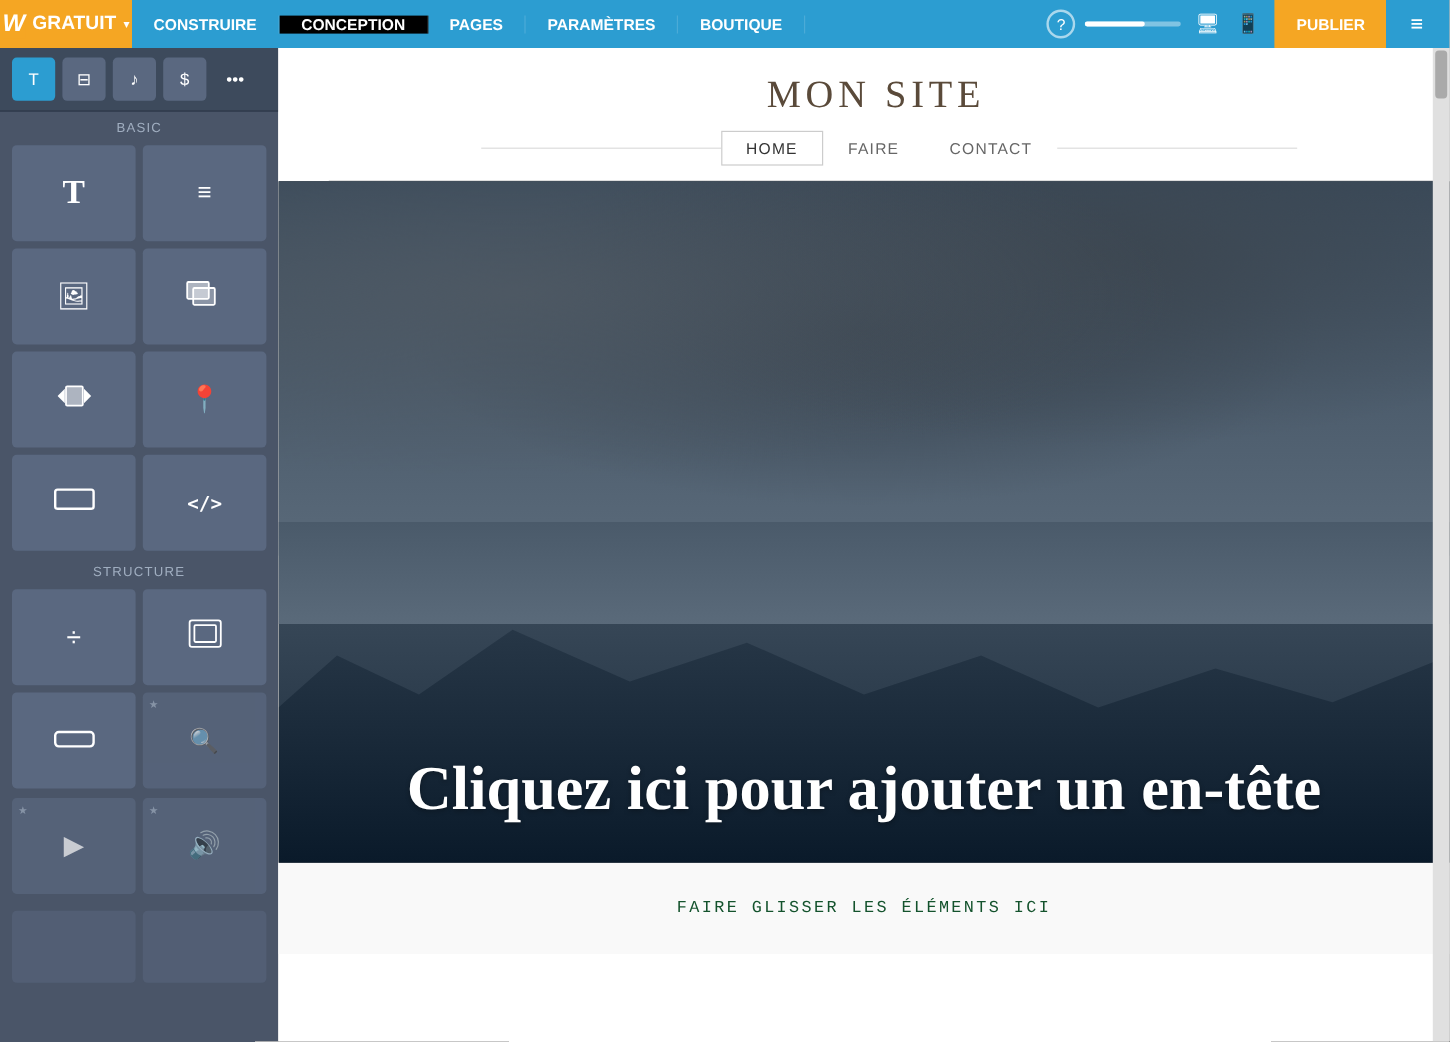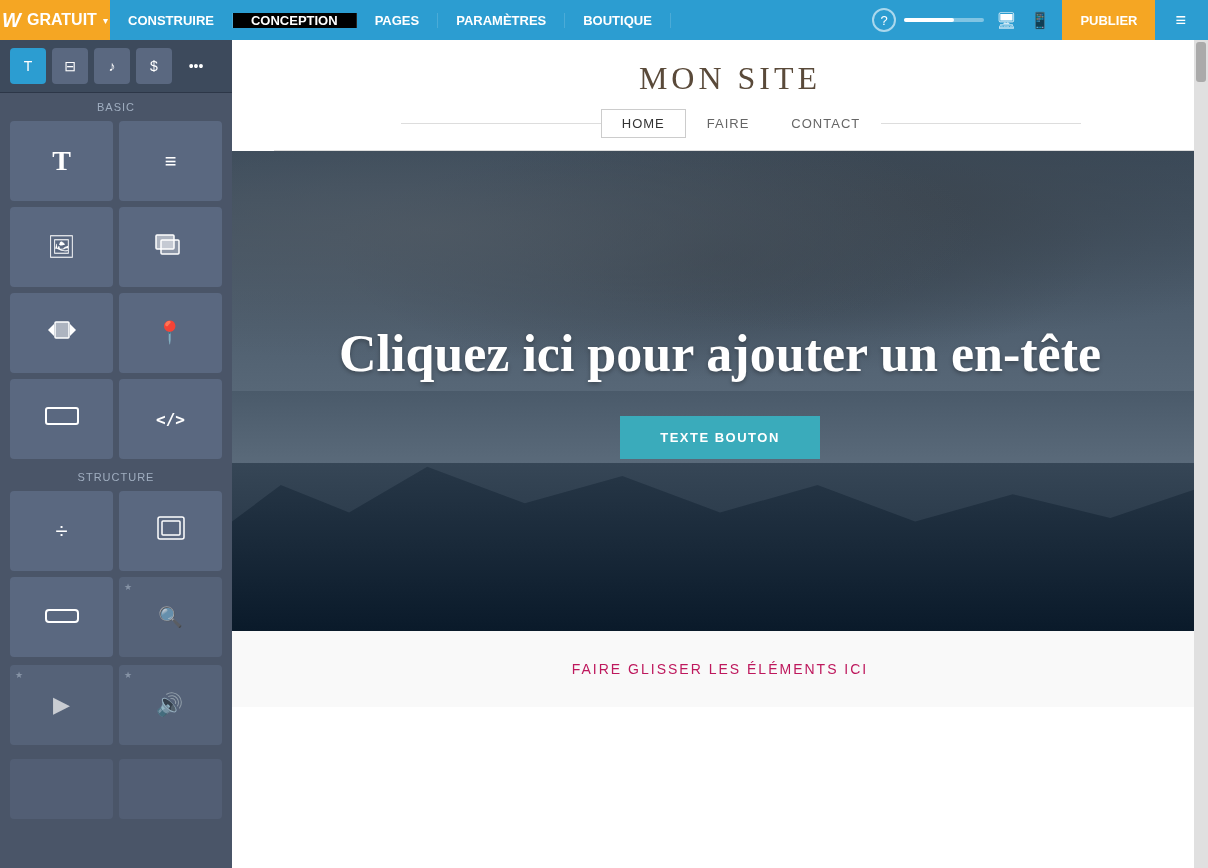--- a/index.html
+++ b/index.html
@@ -249,27 +249,27 @@
     }
     .site-nav-link.active {
       border: 1px solid #ccc;
       color: #333;
     }
 
     
     .hero-section {
       position: relative;
       width: 100%;
-      height: 480px;
+      height: 568px;
       background: #555;
       overflow: hidden;
       display: flex;
       flex-direction: column;
       align-items: center;
-      justify-content: center;
+      justify-content: flex-end;
     }
     .hero-bg {
       position: absolute;
       inset: 0;
       background: linear-gradient(180deg, #2a3a4a 0%, #4a5a6a 30%, #3a4a5a 60%, #1a2a3a 100%);
     }
     
     .hero-clouds {
       position: absolute;
       top: 0; left: 0; right: 0;
@@ -322,24 +322,25 @@
       font-size: 13px;
       font-weight: bold;
       letter-spacing: 1.5px;
       cursor: pointer;
     }
 
     
     .drag-drop-zone {
       text-align: center;
       padding: 30px;
-      color: #be185d;
+      color: #14532d;
       font-size: 14px;
       letter-spacing: 2px;
       background: #f9f9f9;
+      font-family: Liberation Mono, monospace;
     }
 
     
     .scrollbar {
       position: absolute;
       right: 0;
       top: 0;
       bottom: 0;
       width: 14px;
       background: #e0e0e0;
@@ -506,21 +507,20 @@
         </nav>
       </div>
 
       <div class="hero-section">
         <div class="hero-bg"></div>
         <div class="hero-clouds"></div>
         <div class="hero-water"></div>
         <div class="hero-rocks"></div>
         <div class="hero-content">
           <h2 class="hero-title">Cliquez ici pour ajouter un en-tête</h2>
-          <button class="hero-btn">TEXTE BOUTON</button>
         </div>
       </div>
 
       <div class="drag-drop-zone">FAIRE GLISSER LES ÉLÉMENTS ICI</div>
     </div>
 
     <div class="scrollbar">
       <div class="scrollbar-thumb"></div>
     </div>
   </div>

